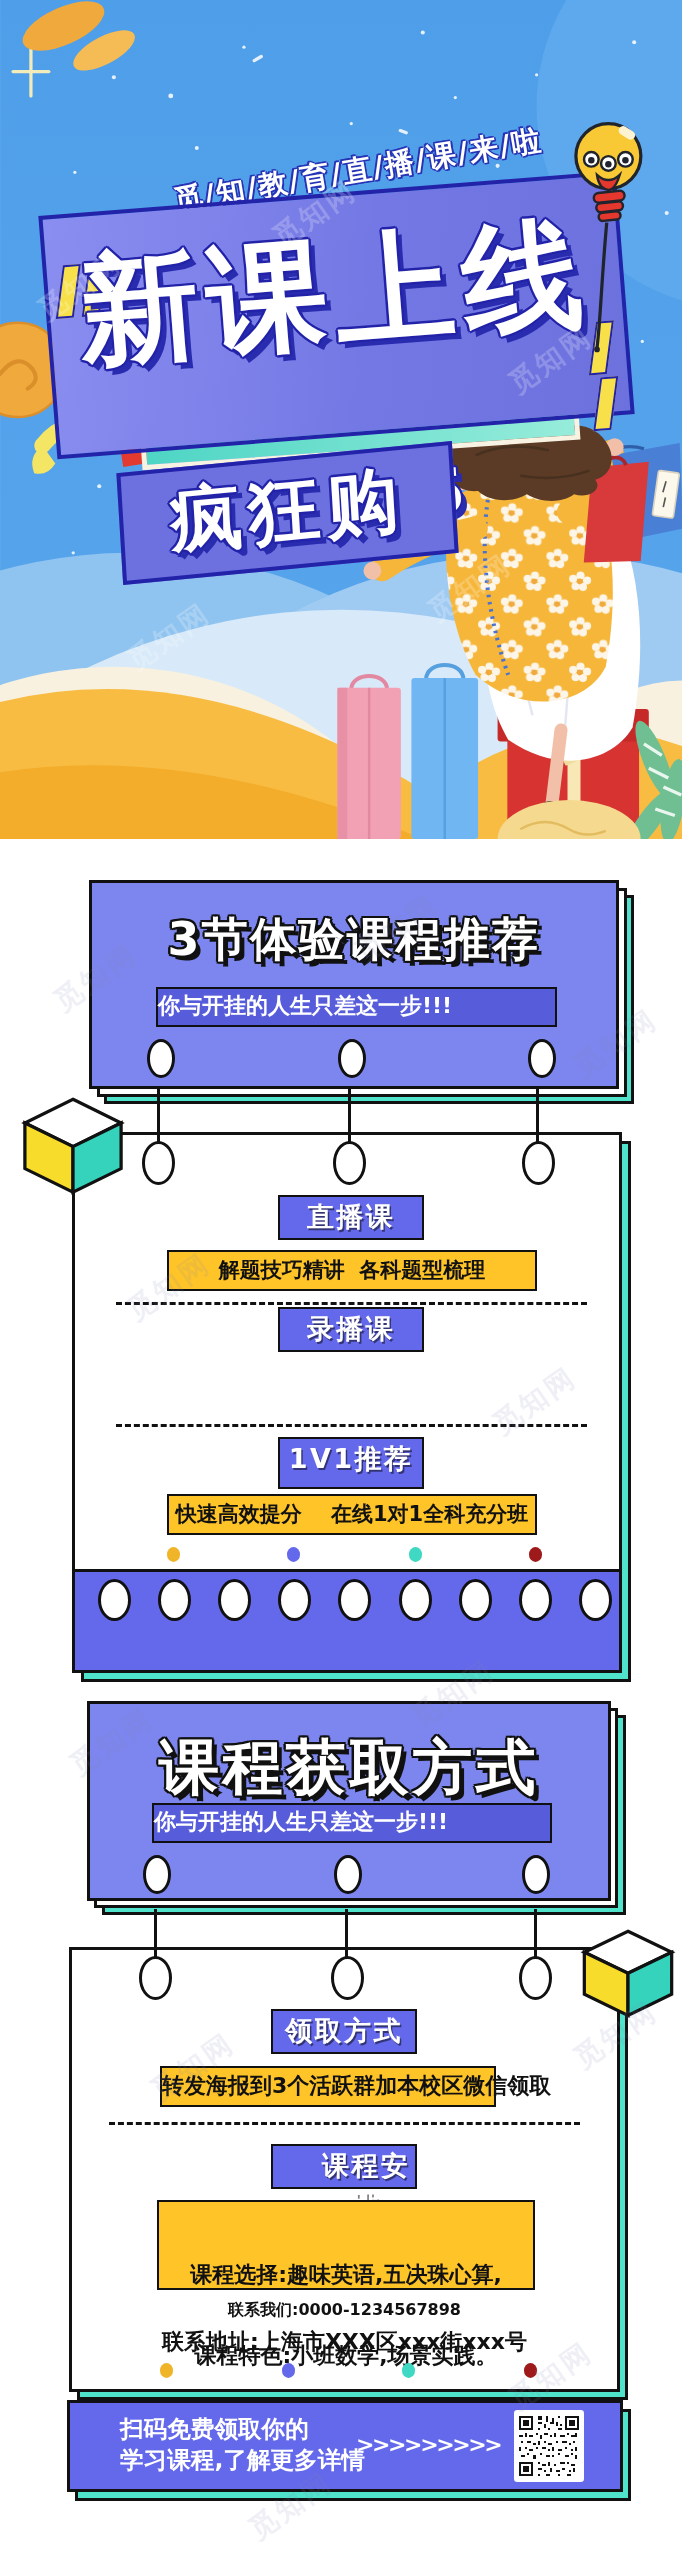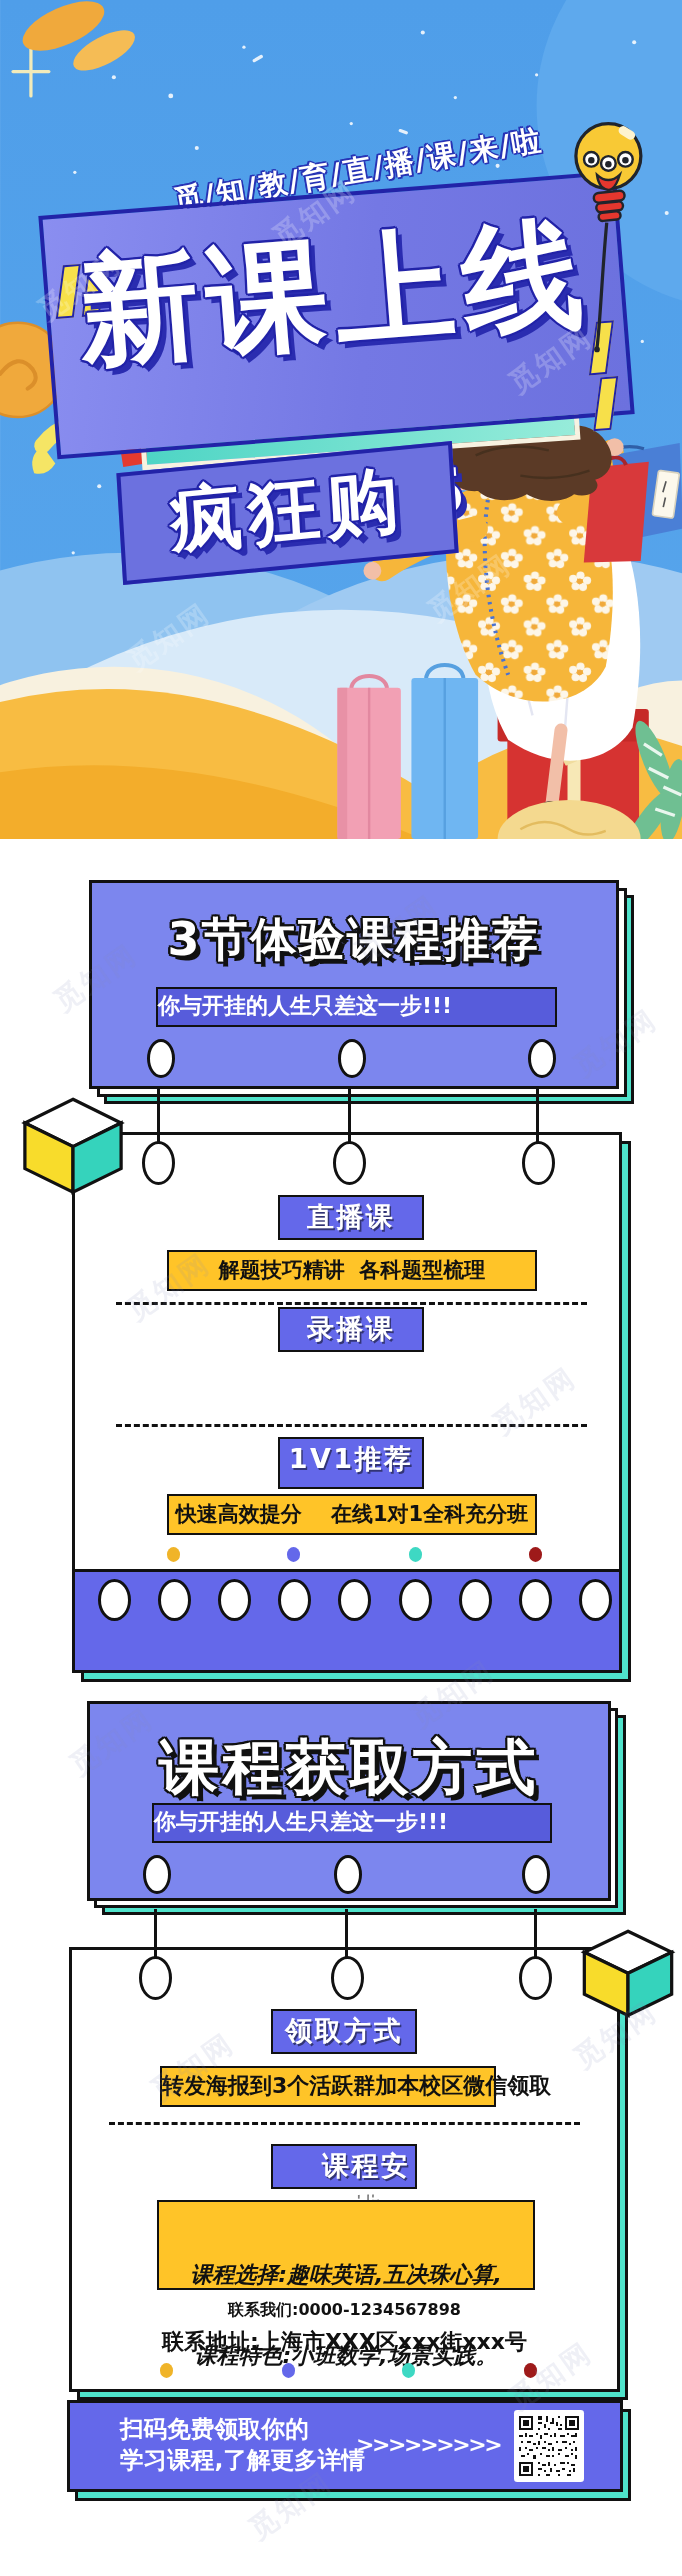--- a/index.html
+++ b/index.html
@@ -324,21 +324,21 @@
     <polygon points="6,30 60,56 60,108 6,82" fill="#F8DC2B" stroke="#111" stroke-width="4"></polygon>
     <polygon points="60,56 114,30 114,82 60,108" fill="#35D3BC" stroke="#111" stroke-width="4"></polygon>
   </svg>
 
   <div class="abs back-t" style="left:77px;top:1955px;width:551px;height:445px;box-sizing:border-box;"></div>
   <div class="abs wcard" style="left:69px;top:1947px;width:551px;height:445px;box-sizing:border-box;">
     <div class="abs btn" style="left:199px;top:59px;width:146px;height:45px;line-height:40px;">领取方式</div>
     <div class="abs ybar" style="left:88px;top:116px;width:336px;height:41px;line-height:36px;font-size:22px;">转发海报到3个活跃群加本校区微信领取</div>
     <div class="abs dash" style="left:37px;top:172px;width:471px;"></div>
     <div class="abs btn" style="left:199px;top:194px;width:146px;height:45px;line-height:40px;padding-left:44px;">课程安排</div>
-    <div class="abs ybar" style="left:85px;top:250px;width:378px;height:90px;padding-top:4.9px;font-size:22px;line-height:27px;font-style:italic;">
+    <div class="abs ybar" style="left:85px;top:250px;width:378px;height:90px;padding-top:4.9px;font-size:22px;line-height:27px;">
       <div>课程选择:趣味英语,五决珠心算,</div>
       <div>课程特色:小班数学,场景实践。</div>
       <div style="color:#9E1A1A;">课程时间:12.11-12.21</div>
     </div>
     <div class="abs contact" style="left:0;right:0;top:350px;font-size:16px;">联系我们:0000-1234567898</div>
     <div class="abs contact" style="left:0;right:0;top:377px;font-size:22px;">联系地址:上海市XXX区xxx街xxx号</div>
     <div class="abs dot" style="left:88px;top:413px;width:13px;height:14.6px;background:#F0B429;"></div>
     <div class="abs dot" style="left:210px;top:413px;width:13px;height:14.6px;background:#6468EA;"></div>
     <div class="abs dot" style="left:330px;top:413px;width:13px;height:14.6px;background:#3ED8C3;"></div>
     <div class="abs dot" style="left:452px;top:413px;width:13px;height:14.6px;background:#9E1A1A;"></div>

